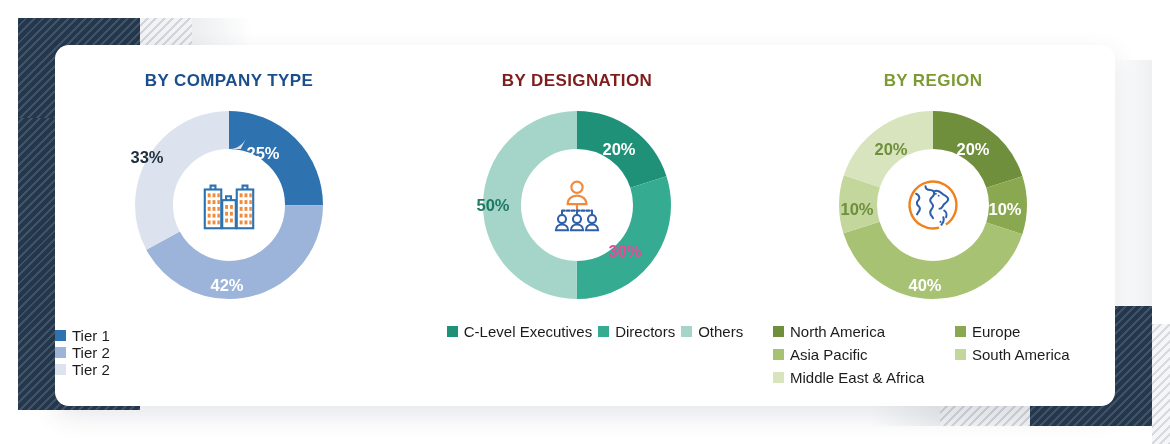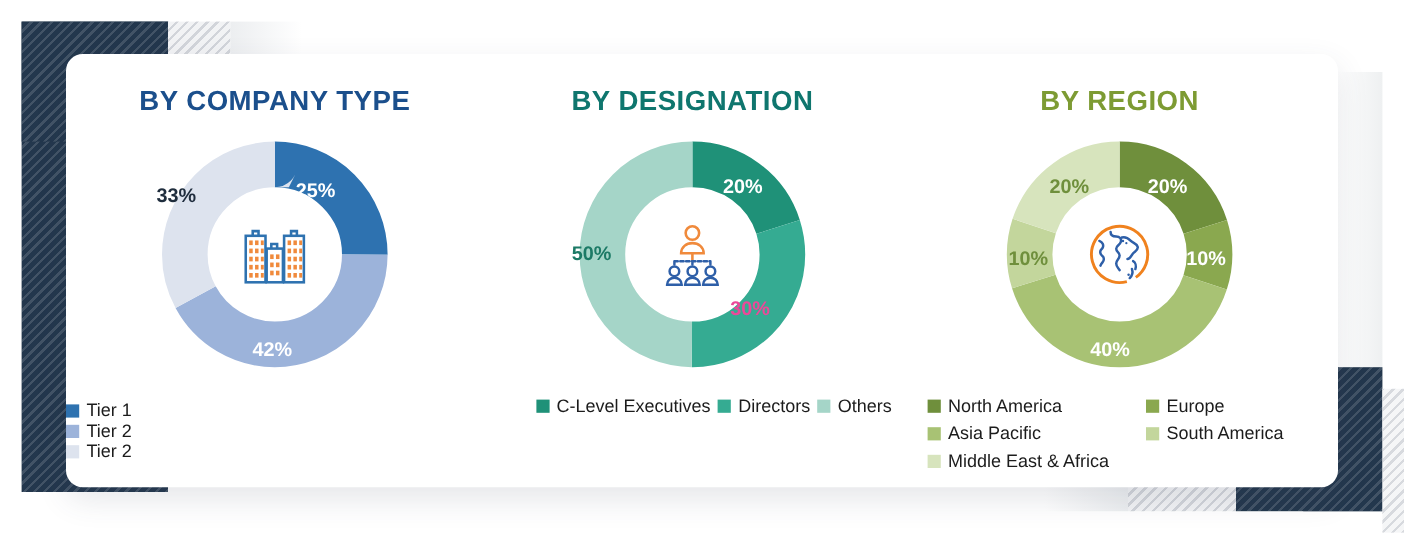--- a/index.html
+++ b/index.html
@@ -52,25 +52,25 @@
   #card {
     position: absolute; left: 55px; top: 45px;
     width: 1060px; height: 361px;
     background: #ffffff; border-radius: 14px;
     box-shadow: 0 10px 26px rgba(60,70,90,.13);
     display: flex;
   }
   .panel { flex: 1 1 0; position: relative; padding-top: 26px; }
 
   .panel-title {
-    text-align: center; font-size: 23px; font-weight: bold;
+    text-align: center; font-size: 17px; font-weight: bold;
     letter-spacing: .4px;
   }
   #title-company { color: #1b4f8c; }
-  #title-designation { color: #0f766e; }
+  #title-designation { color: #7f1d1d; }
   #title-region { color: #7d9b33; }
 
   
   .donut-wrap { position: relative; width: 200px; height: 200px; margin: 14px auto 0; }
   .donut-wrap.region { width: 200px; height: 200px; }
   .donut-svg { display: block; width: 200px; height: 200px; }
   .center-icon {
     position: absolute; left: 50%; top: 50%;
     transform: translate(-50%,-50%);
     width: 78px; height: 78px;

